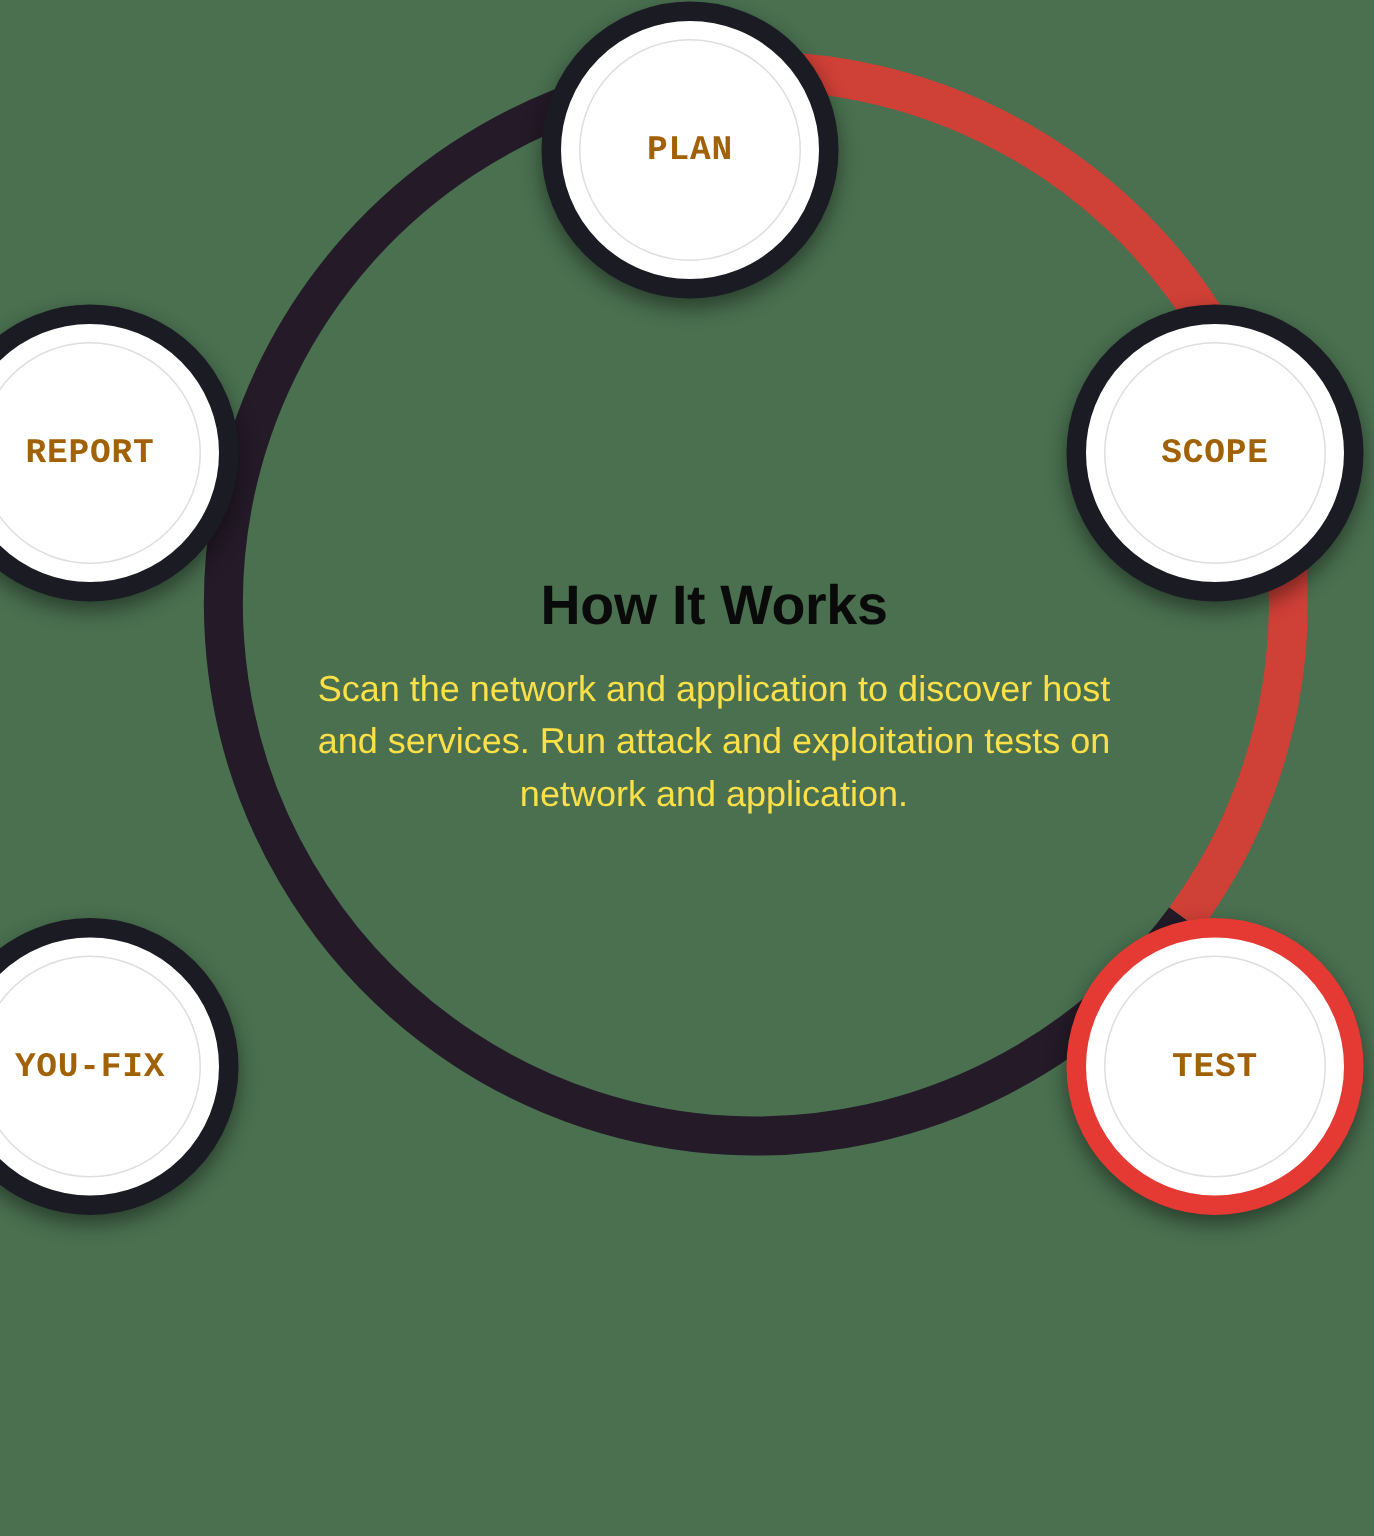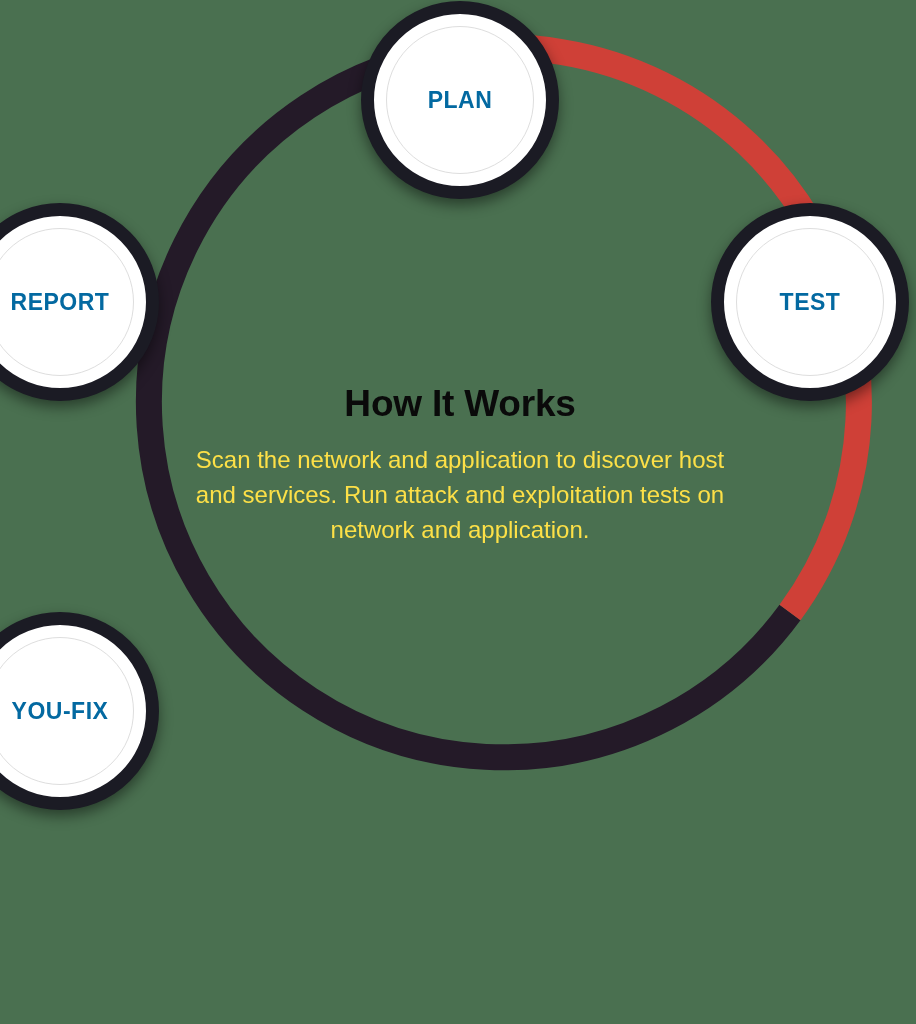--- a/index.html
+++ b/index.html
@@ -53,35 +53,35 @@
     border-radius: 50%;
     border: 1px solid #DEDEDE;
     pointer-events: none;
   }
   .node .node-label {
     position: relative;
     z-index: 2;
     font-size: 23px;
     font-weight: bold;
     letter-spacing: 0.5px;
-    color: #0369a1;
-    font-family: Liberation Sans, sans-serif;
+    color: #a16207;
+    font-family: Liberation Mono, monospace;
     white-space: nowrap;
   }
   
   #node-plan   { left: 361px; top:   1px; }
   #node-scope  { left: 711px; top: 203px; }
   #node-test   { left: 711px; top: 612px; }
   #node-report { left: 361px; top: 812px; }
   #node-youfix { left: -39px; top: 612px; }
   #node-retest { left: -39px; top: 203px; }
 
   #center-block {
     position: absolute;
-    left: 180px;
+    left: 196px;
     top: 383px;
     width: 560px;
     text-align: center;
     z-index: 3;
   }
   #center-title {
     font-size: 37px;
     font-weight: bold;
     color: #0A0A0A;
     margin: 0 0 18px 0;
@@ -111,23 +111,27 @@
              A 355 355 0 0 1 790.0 612.5" fill="none" stroke="#CF4037" stroke-width="26" stroke-linecap="butt"></path>
   </svg>
 
   <div class="node dark" id="node-plan">
     <span class="inner-ring"></span>
     <span class="node-label">PLAN</span>
   </div>
 
   <div class="node dark" id="node-scope">
     <span class="inner-ring"></span>
+    <span class="node-label">SCOPE</span>
+  </div>
+
+  <div class="node accent" id="node-test">
+    <span class="inner-ring"></span>
     <span class="node-label">TEST</span>
   </div>
-
 
 
   <div class="node dark" id="node-youfix">
     <span class="inner-ring"></span>
     <span class="node-label">YOU-FIX</span>
   </div>
 
   <div class="node dark" id="node-retest">
     <span class="inner-ring"></span>
     <span class="node-label">REPORT</span>

